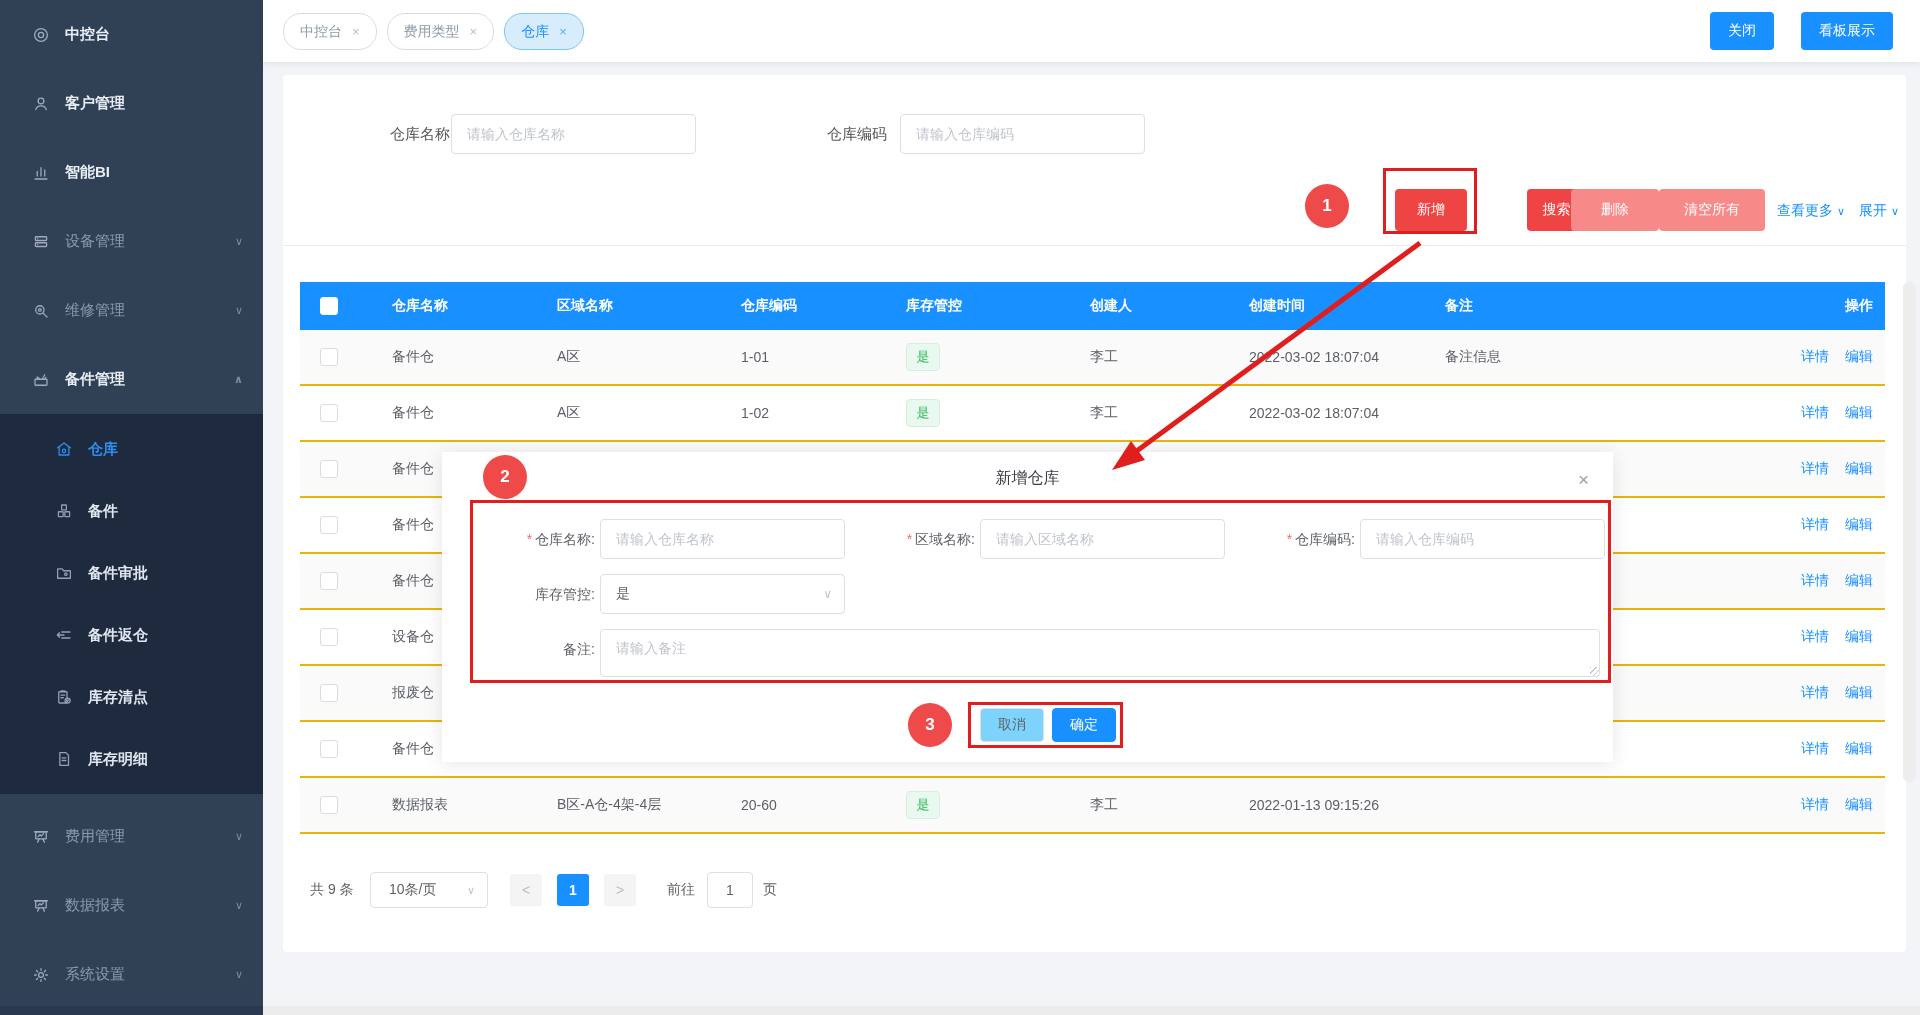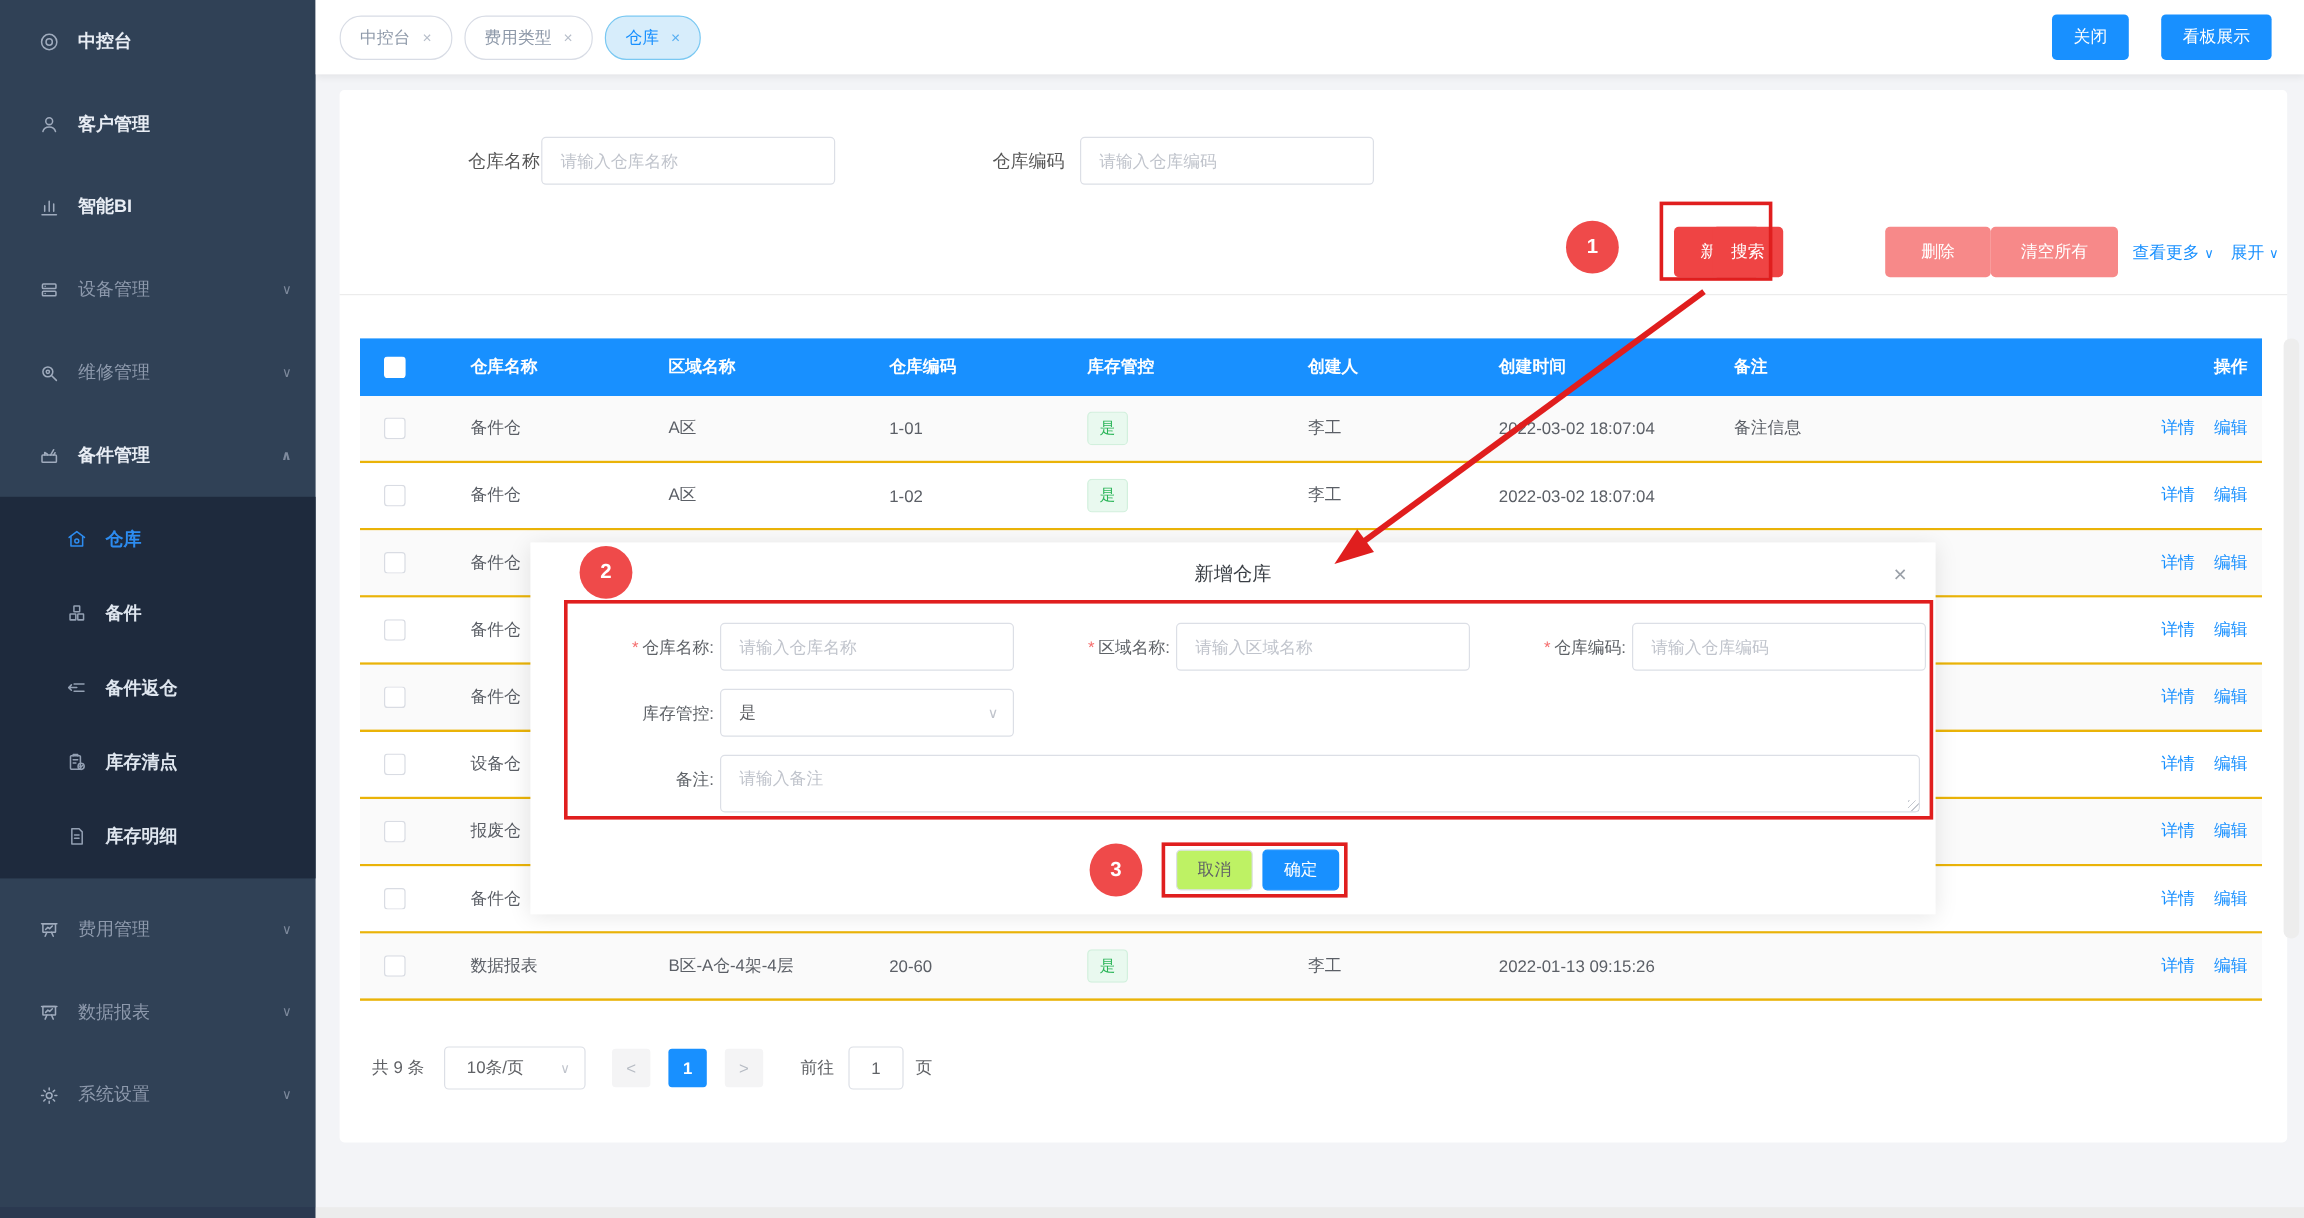--- a/index.html
+++ b/index.html
@@ -95,21 +95,21 @@
            padding:0 12px 0 15px;font-size:14px;color:#606266;background:#fff;cursor:pointer;}
   .mselect .chev{color:#c0c4cc;font-size:12px;}
   .mtextarea{position:absolute;width:1000px;height:48px;border:1px solid #dcdfe6;border-radius:4px;
              box-sizing:border-box;padding:10px 15px;font-size:14px;color:#606266;font-family:inherit;
              outline:none;resize:none;
              background:linear-gradient(135deg,transparent 0%,transparent 100%);}
   .mtextarea::placeholder{color:#c0c4cc;}
   .grip{position:absolute;left:1148px;top:215px;width:9px;height:9px;
         background:repeating-linear-gradient(135deg,#c4c8cf 0 1px,transparent 1px 4px);}
   .mbtn{position:absolute;width:64px;height:34px;border-radius:4px;font-size:14px;font-family:inherit;cursor:pointer;}
-  .mbtn.plain{background:#bef264;border:1px solid #dcdfe6;color:#606266;}
+  .mbtn.plain{background:#7dd3fc;border:1px solid #dcdfe6;color:#606266;}
   .mbtn.primary{background:#1890ff;border:1px solid #1890ff;color:#fff;}
 
   
   .overlay{position:absolute;left:0;top:0;width:1920px;height:1015px;z-index:30;pointer-events:none;}
   .ann-rect{position:absolute;border:3px solid #e01e1e;box-sizing:border-box;}
   .badge{position:absolute;width:44px;height:44px;border-radius:50%;background:#ef4a4a;color:#fff;
          display:flex;align-items:center;justify-content:center;font-size:17px;font-weight:bold;}
   .arrow-svg{position:absolute;left:0;top:0;}
 
   
@@ -183,20 +183,27 @@
       <div class="smi">
         <svg class="ic" viewBox="0 0 24 24" width="18" height="18" fill="none" stroke="currentColor" stroke-width="1.7" stroke-linecap="round" stroke-linejoin="round">
             <rect x="8.8" y="4" width="6.4" height="6.4" rx="0.5"></rect>
             <rect x="4.5" y="13" width="6.4" height="6.4" rx="0.5"></rect>
             <rect x="13.1" y="13" width="6.4" height="6.4" rx="0.5"></rect>
           </svg>
         <span class="lbl">备件</span>
       </div>
       <div class="smi">
         <svg class="ic" viewBox="0 0 24 24" width="18" height="18" fill="none" stroke="currentColor" stroke-width="1.7" stroke-linecap="round" stroke-linejoin="round">
+            <path d="M3.5 6.5h6l2 2.5h9V19h-17z"></path>
+            <circle cx="14.5" cy="13.5" r="1.6"></circle>
+          </svg>
+        <span class="lbl">备件审批</span>
+      </div>
+      <div class="smi">
+        <svg class="ic" viewBox="0 0 24 24" width="18" height="18" fill="none" stroke="currentColor" stroke-width="1.7" stroke-linecap="round" stroke-linejoin="round">
             <path d="M9 8h11M9 16h11M3 12h9M6 9l-3 3 3 3"></path>
           </svg>
         <span class="lbl">备件返仓</span>
       </div>
       <div class="smi">
         <svg class="ic" viewBox="0 0 24 24" width="18" height="18" fill="none" stroke="currentColor" stroke-width="1.7" stroke-linecap="round" stroke-linejoin="round">
             <rect x="5" y="5" width="11" height="15" rx="1"></rect>
             <path d="M8 5V3.8h5V5M8 9.5h5M8 13h3"></path>
             <circle cx="16.8" cy="16.8" r="3.4"></circle>
             <path d="M15.4 16.8l1 1 1.9-2"></path>
@@ -267,21 +274,21 @@
 
   <div class="content">
     <div class="card">
 
       <span class="flabel" style="left:107px;top:50px;">仓库名称</span>
       <input class="tinput" style="left: 168px; top: 39px; width: 245px;" placeholder="请输入仓库名称">
       <span class="flabel" style="left:544px;top:50px;">仓库编码</span>
       <input class="tinput" style="left: 617px; top: 39px; width: 245px;" placeholder="请输入仓库编码">
 
       <button class="abtn blue" style="left:1112px;top:114px;width:72px;">新增</button>
-      <button class="abtn blue" style="left:1144px;top:114px;width:59px;">搜索</button>
+      <button class="abtn blue" style="left:1244px;top:114px;width:59px;">搜索</button>
       <button class="abtn salmon" style="left:1288px;top:114px;width:88px;">删除</button>
       <button class="abtn salmon" style="left:1376px;top:114px;width:106px;">清空所有</button>
       <span class="morelink" style="left:1494px;top:127px;">
         <span>查看更多</span>
         <span class="chev">∨</span>
       </span>
       <span class="morelink" style="left:1576px;top:127px;">
         <span>展开</span>
         <span class="chev">∨</span>
       </span>

